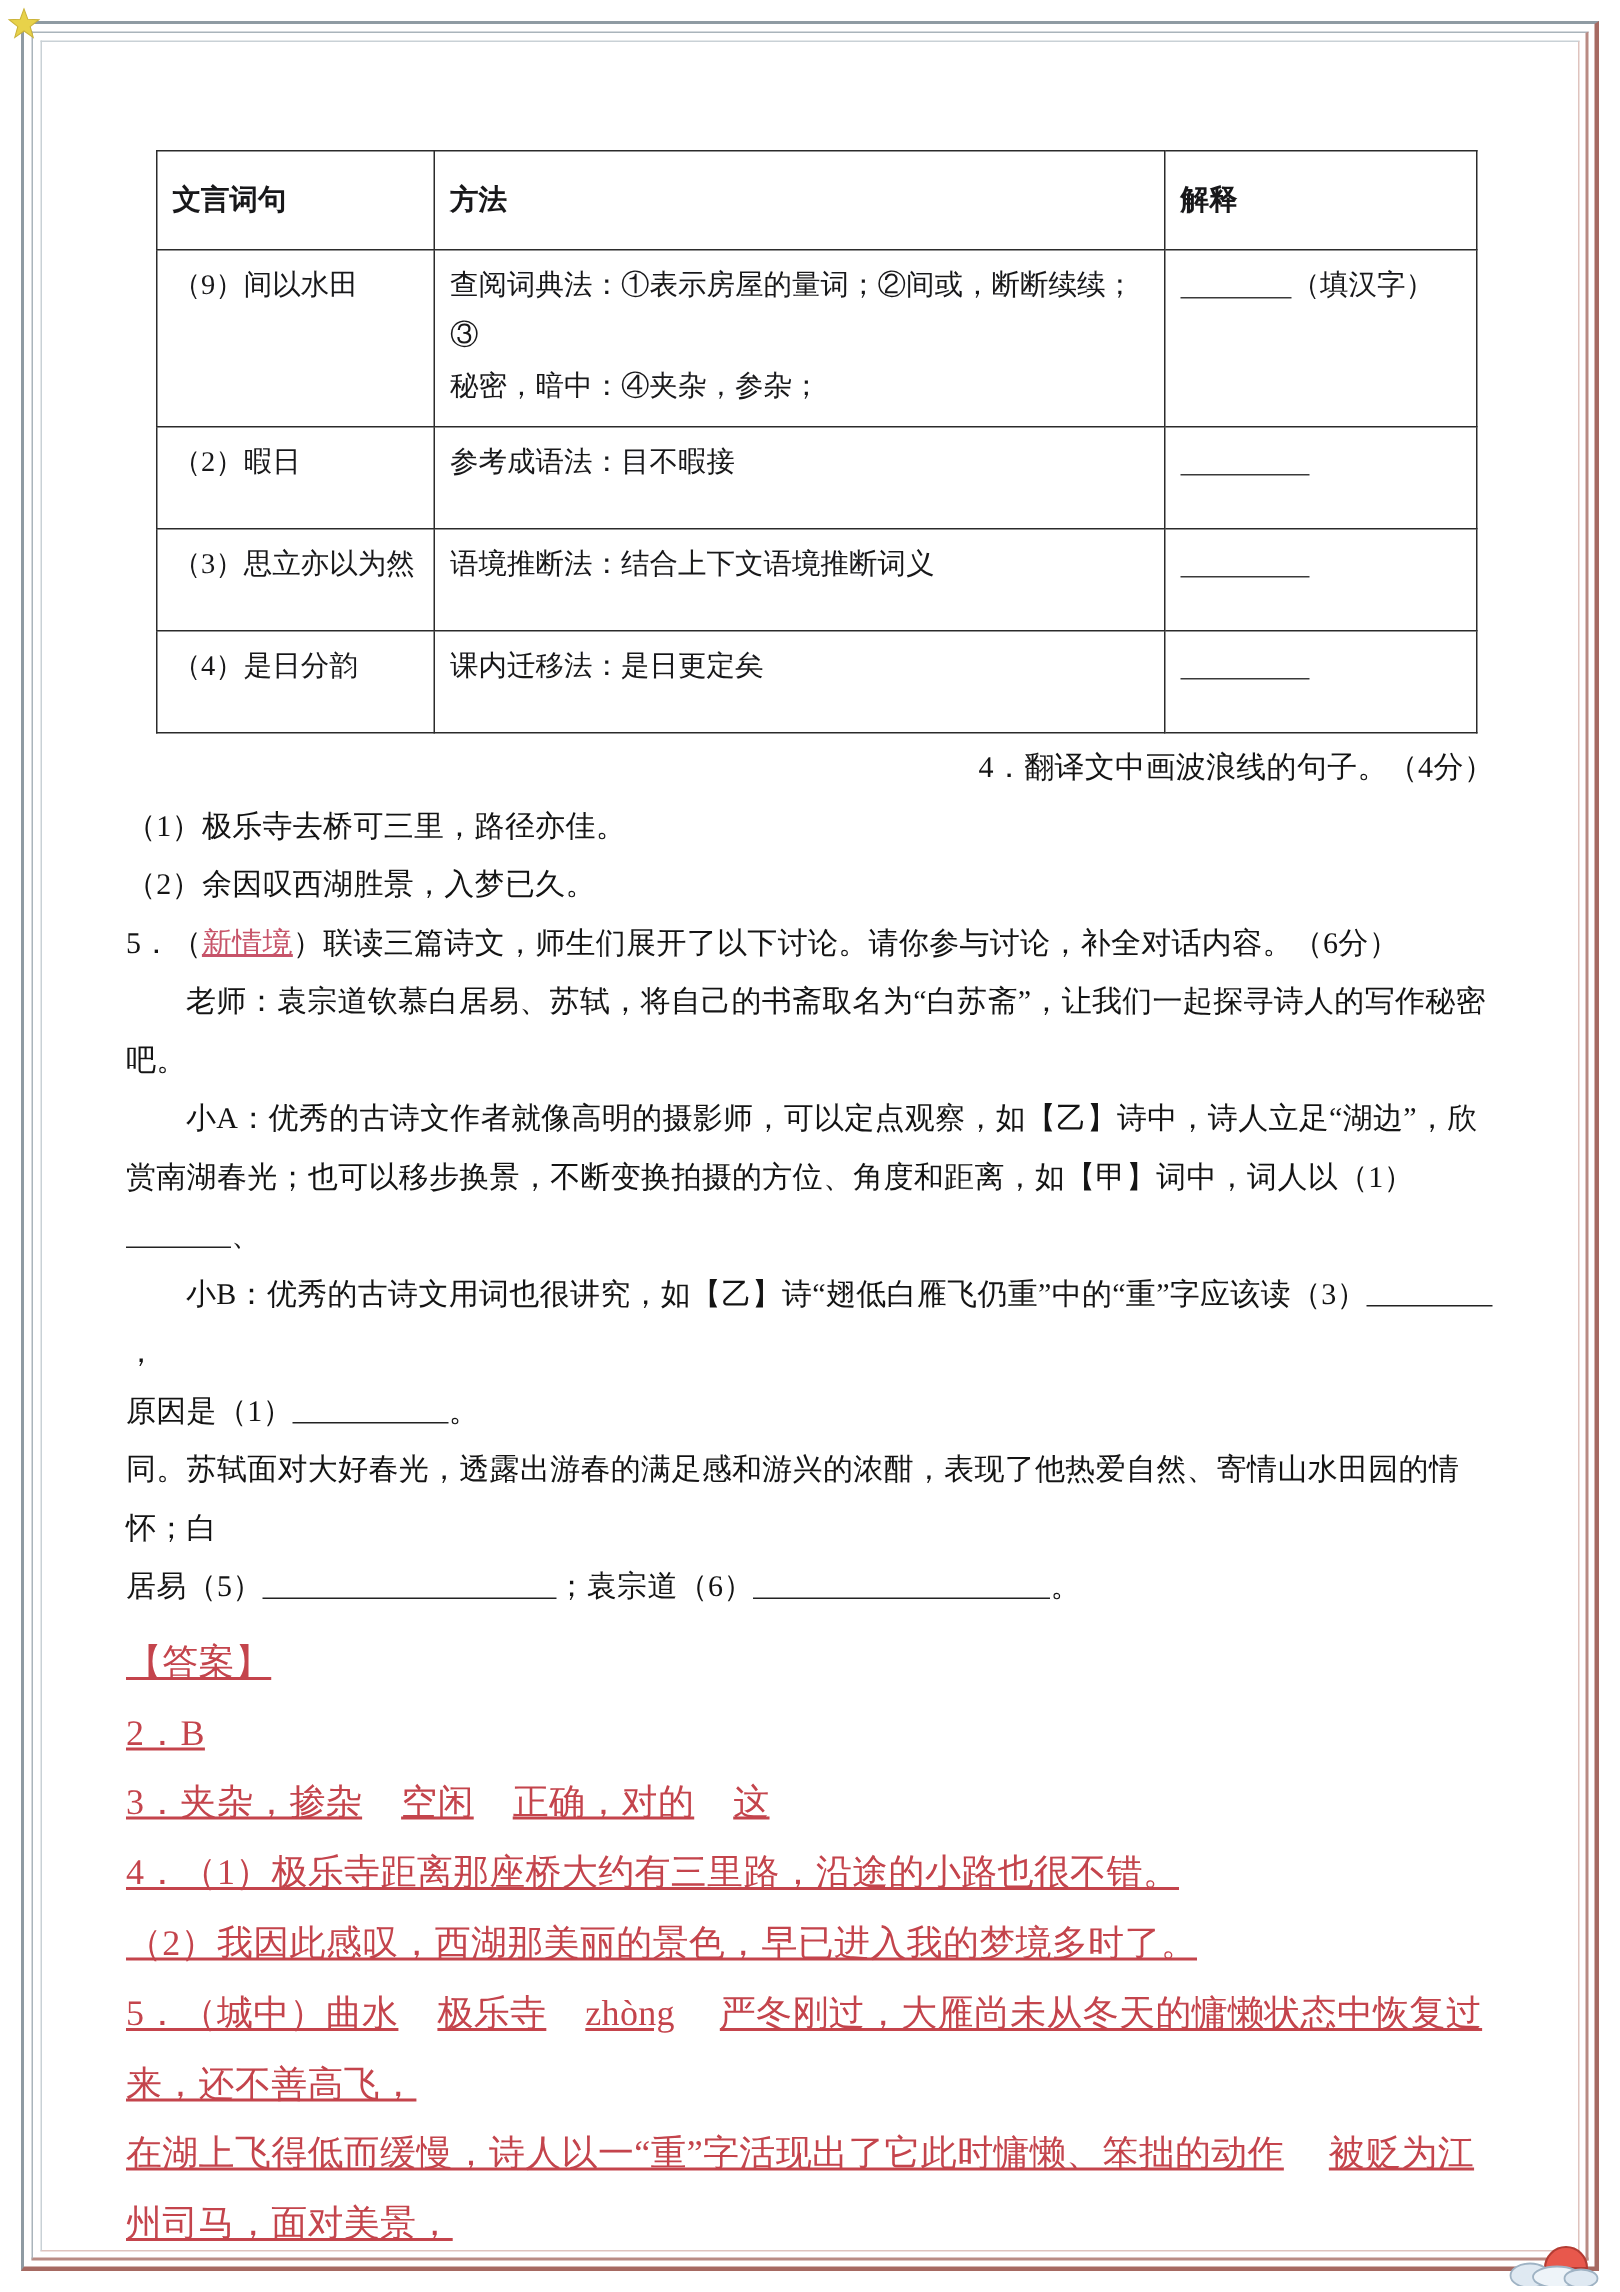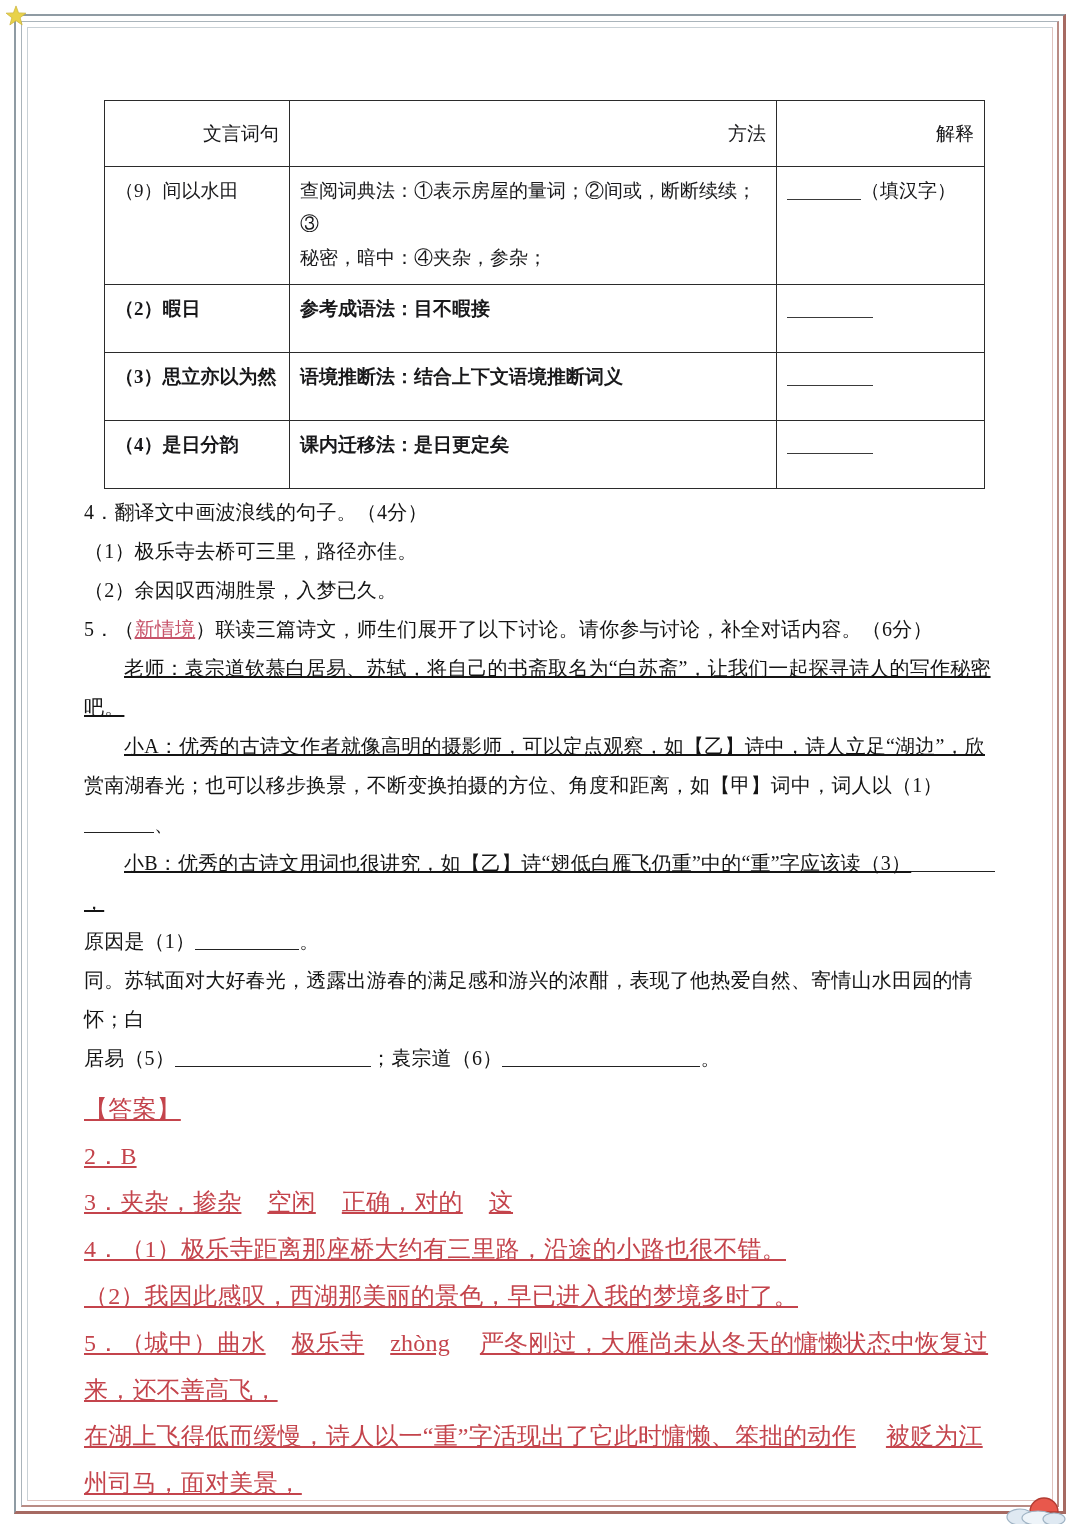--- a/index.html
+++ b/index.html
@@ -96,31 +96,32 @@
     border: 1.6px solid #2b2b2b;
     padding: 7px 10px 10px 10px;
     font-size: 19px;
     line-height: 1.75;
     color: #18181a;
     font-weight: normal;
     vertical-align: top;
     font-family: "Liberation Serif", "DejaVu Serif", serif;
   }
   table.vocab th {
-    text-align: right;
+    text-align: left;
     vertical-align: middle;
     height: 52px;
     padding-bottom: 6px;
+    font-weight: bold;
   }
   .col-term  { width: 185px; }
   .col-meth  { width: 487px; }
   .col-expl  { width: 208px; }
   td.term-cell { white-space: nowrap; }
   tr.r1 td { height: 70px; }
-  tr.r2 td, tr.r3 td, tr.r4 td { height: 50px; font-weight: bold; }
+  tr.r2 td, tr.r3 td, tr.r4 td { height: 50px; }
 
   .blank-short {
     display: inline-block;
     border-bottom: 1.8px solid #3a3a3a;
     width: 74px;
     height: 14px;
     vertical-align: -3px;
   }
   .blank-mid {
     display: inline-block;
@@ -131,22 +132,22 @@
   }
 
   
   .qline {
     font-size: 20px;
     line-height: 1.95;
     color: #141414;
     margin: 0;
     letter-spacing: 0.2px;
   }
-  .q-num-line { margin-top: 4px; }
-  .indent2 { text-indent: 40px; text-decoration: underline; }
+  .q-num-line { margin-top: 4px; text-align: right; }
+  .indent2 { text-indent: 40px; }
   .badge-new {
     color: #c7546a;
     font-weight: normal;
     text-decoration: underline;
   }
 
   .ul-a { display:inline-block; border-bottom:1.6px solid #222; width:70px; height:13px; vertical-align:-2px; }
   .ul-b { display:inline-block; border-bottom:1.6px solid #222; width:98px; height:13px; vertical-align:-2px; }
   .ul-c { display:inline-block; border-bottom:1.6px solid #222; width:84px; height:13px; vertical-align:-2px; }
   .ul-d { display:inline-block; border-bottom:1.6px solid #222; width:104px; height:13px; vertical-align:-2px; }

